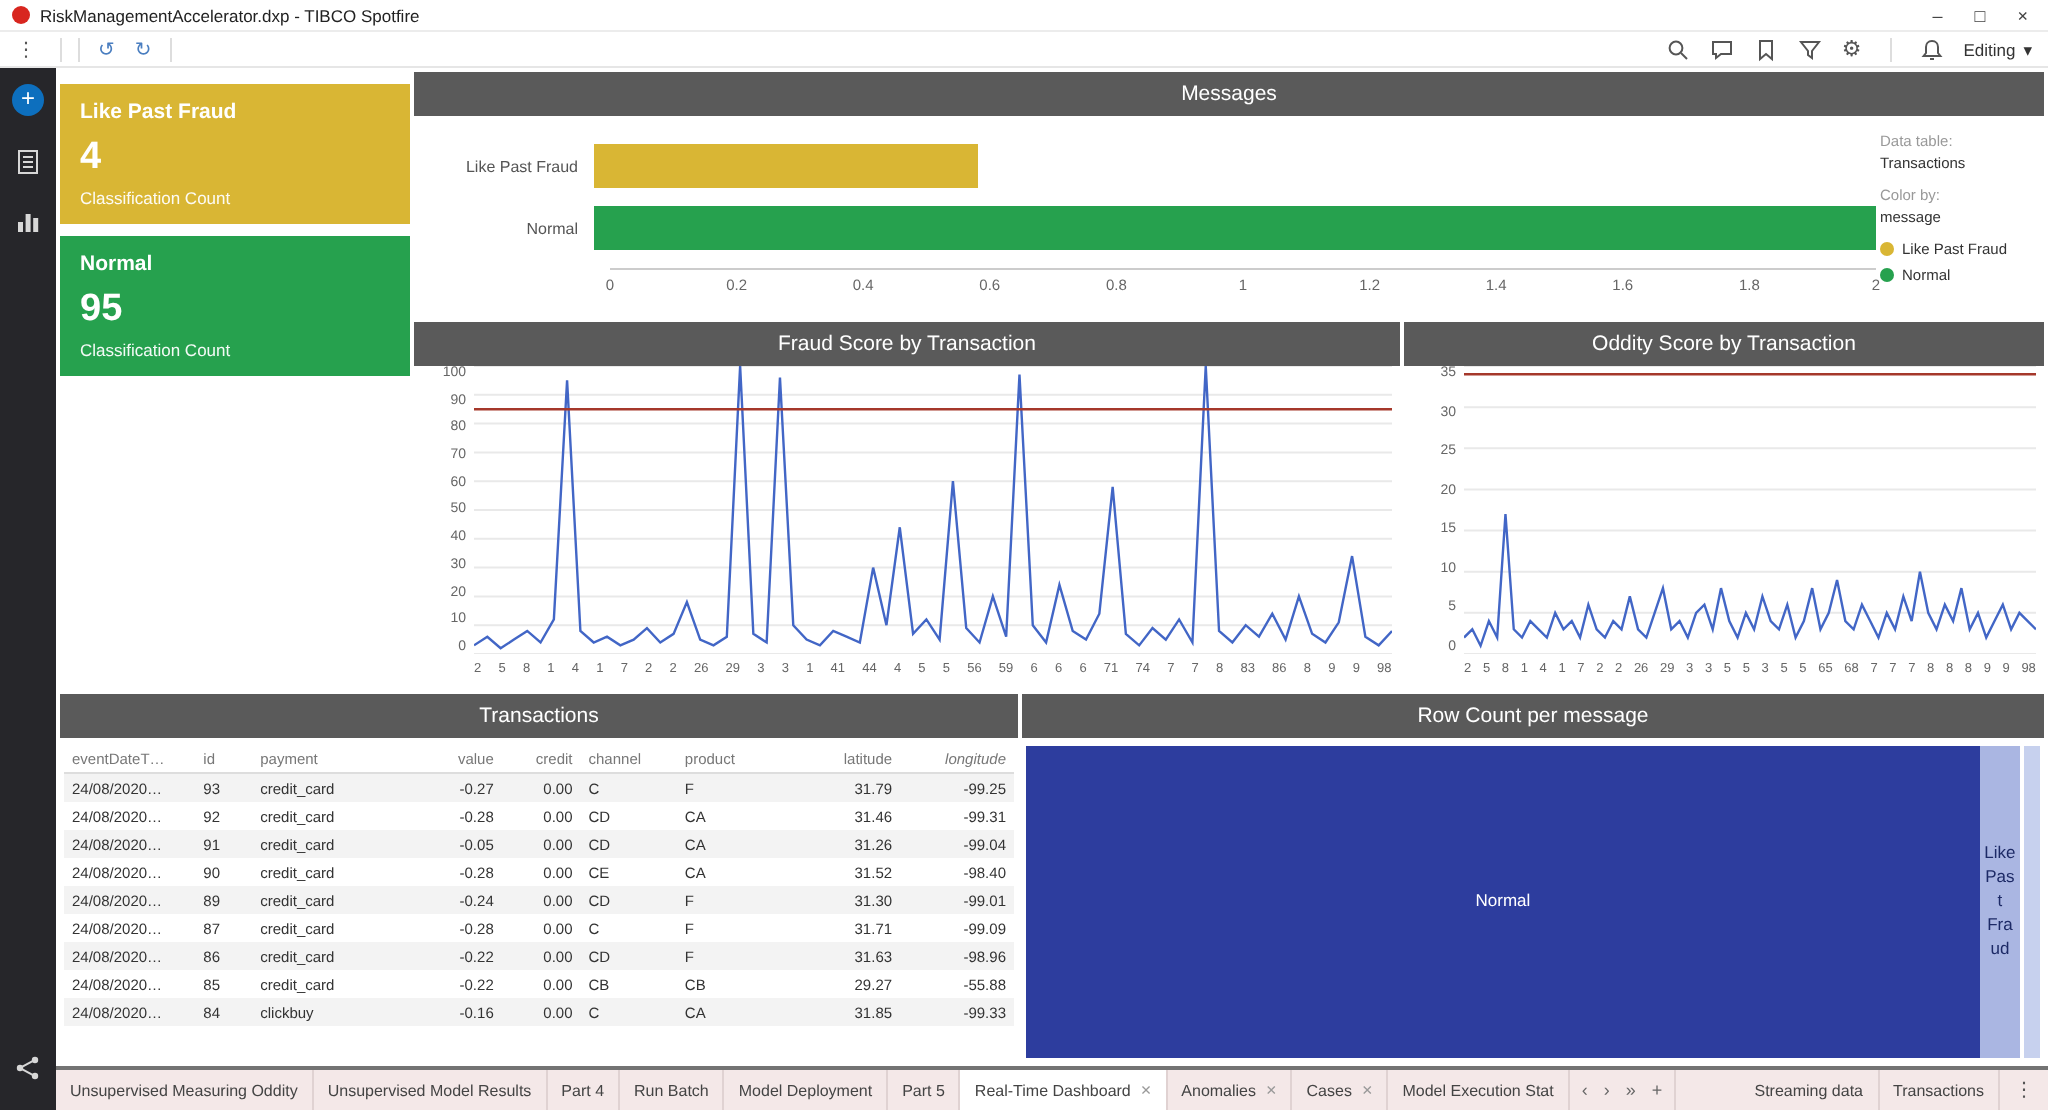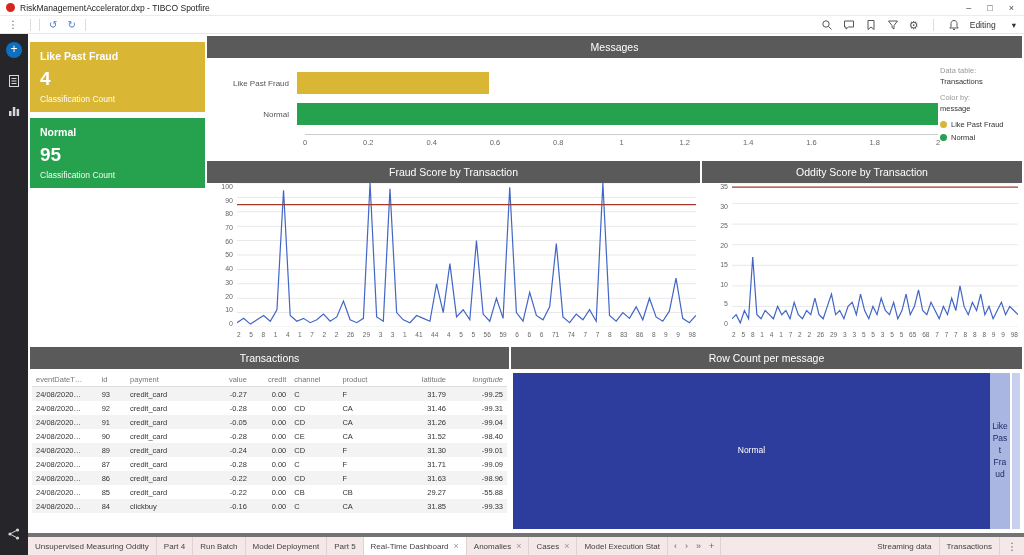--- a/index.html
+++ b/index.html
@@ -15,21 +15,21 @@
   
   .menubar{position:absolute;left:0;top:16px;right:0;height:18px;background:#fff;display:flex;align-items:center;border-bottom:1px solid #e6e6e6;font-size:8.5px;color:#333;z-index:5}
   .mb-more{padding:0 8px;color:#555;font-size:10px}
   .menu-items{display:flex}
   .menu-item{padding:0 8px;line-height:18px;cursor:default}
   .mb-sep{width:1px;height:12px;background:#ddd;margin:0 4px}
   .mb-undo,.mb-redo{color:#4a7ec0;padding:0 5px;font-size:10px}
   .mb-right{margin-left:auto;display:flex;align-items:center;gap:10px;padding-right:8px}
   .tb-icon{width:12px;height:12px;display:block}
   .gear{font-size:11px;color:#555;line-height:12px}
-  .editing{display:flex;gap:16px}
+  .editing{display:flex;gap:4px}
 
   
   .sidebar{position:absolute;left:0;top:34px;bottom:0;width:28px;background:#26262a;display:flex;flex-direction:column;align-items:center;padding:8px 0;z-index:4}
   .sb-plus{width:16px;height:16px;border-radius:50%;background:#0d6fbe;color:#fff;font-size:12px;line-height:15px;text-align:center;margin-bottom:16px}
   .sb-icon{margin-bottom:16px}
   .sb-bottom{margin-top:auto;margin-bottom:6px}
 
   
   .panel{position:absolute;background:#fff}
   .panel-header{height:22px;background:#5a5a5a;color:#fff;font-size:10.5px;text-align:center;line-height:22px;overflow:hidden;white-space:nowrap}
@@ -79,21 +79,21 @@
   tbody tr:nth-child(odd){background:#f3f3f3}
   .al-r{text-align:right}
 
   
   .treemap{position:absolute;left:2px;right:12px;top:26px;bottom:2px;display:flex}
   .tm-item{display:flex;align-items:center;justify-content:center;overflow:hidden}
   .tm-label{font-size:8.5px;text-align:center;overflow-wrap:anywhere;padding:2px;line-height:1.4}
   .tm-scroll{position:absolute;right:2px;top:26px;bottom:2px;width:8px;background:#c7d1ee}
 
   
-  .tabbar{position:absolute;left:28px;right:0;bottom:0;height:22px;background:#f4e8e8;border-top:4px solid #737373;display:flex;align-items:stretch;font-size:8px;color:#444;overflow:hidden;z-index:4}
+  .tabbar{position:absolute;left:28px;right:0;bottom:0;height:22px;background:#f4e8e8;border-top:2px solid #737373;display:flex;align-items:stretch;font-size:8px;color:#444;overflow:hidden;z-index:4}
   .tabs-group{display:flex;align-items:stretch}
   .tab{display:flex;align-items:center;padding:0 7px;border-right:1px solid #e0d2d2;white-space:nowrap;cursor:default}
   .tab.active{background:#fff}
   .tab .close{margin-left:5px;color:#999;font-size:9px}
   .tab-nav{display:flex;align-items:center;gap:8px;padding:0 6px;color:#666;font-size:9px;border-right:1px solid #e0d2d2}
   .tab-spacer{flex:1}
   .tab-more{display:flex;align-items:center;padding:0 7px;color:#555;font-size:10px}
 </style>
 </head>
 <body>
@@ -503,20 +503,23 @@
       </div>
     <div class="tm-scroll"></div>
   </div>
 
   <div class="tabbar">
     <div class="tabs-group">
         <div class="tab">
           <span>Unsupervised Measuring Oddity</span>
         </div>
         <div class="tab">
+          <span>Unsupervised Model Results</span>
+        </div>
+        <div class="tab">
           <span>Part 4</span>
         </div>
         <div class="tab">
           <span>Run Batch</span>
         </div>
         <div class="tab">
           <span>Model Deployment</span>
         </div>
         <div class="tab">
           <span>Part 5</span>

